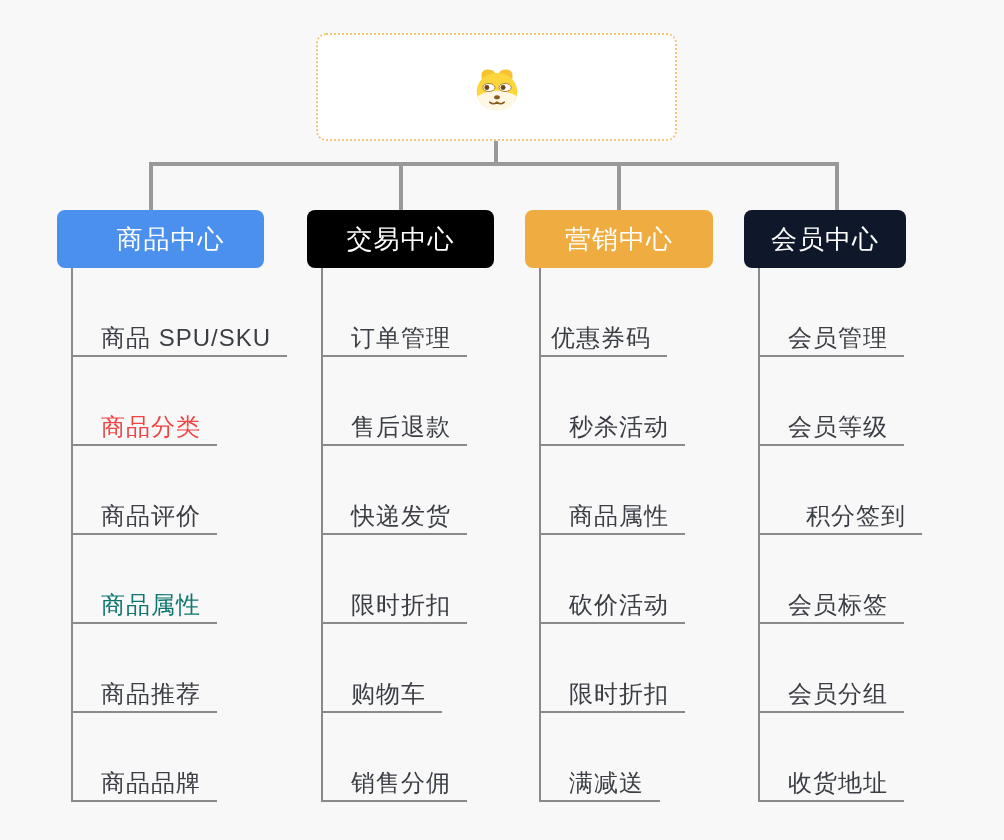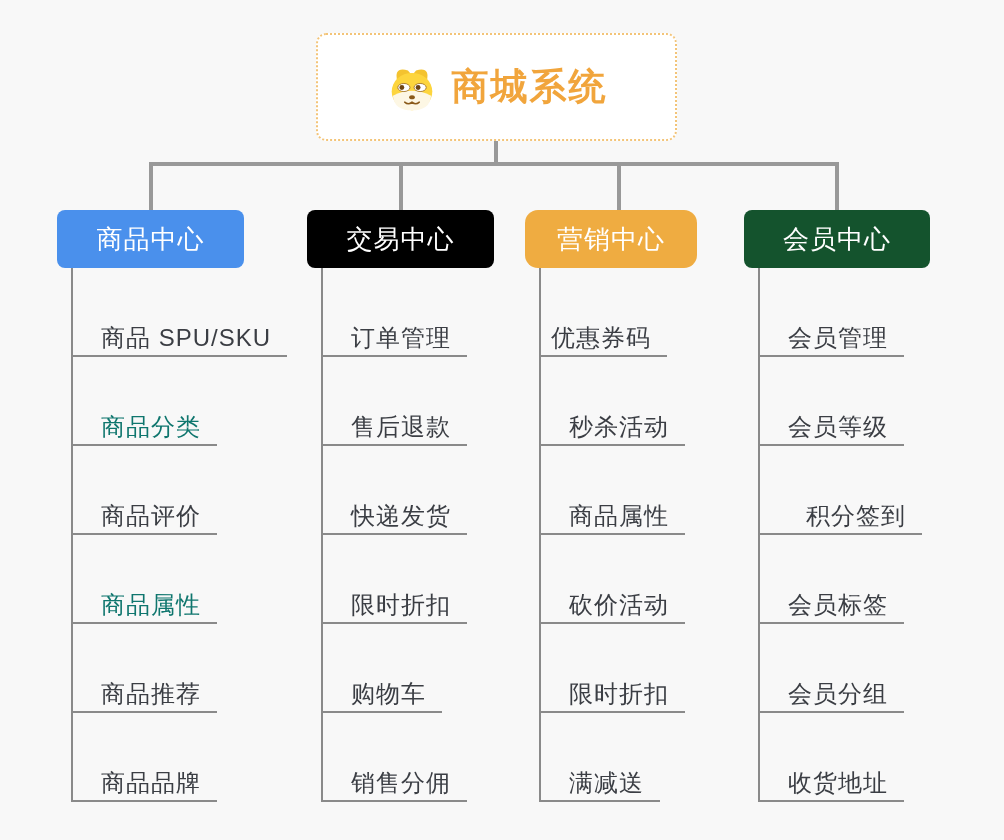--- a/index.html
+++ b/index.html
@@ -45,61 +45,60 @@
       <path d="M50 23 Q55 4 37 9 L31 16 L47 27 Z" fill="#f4c32f"></path>
       <ellipse cx="32" cy="35" rx="25" ry="23" fill="#fdd53d"></ellipse>
       <path d="M8.5 40 Q32 28 55.5 40 Q54 58 32 58 Q10 58 8.5 40 Z" fill="#fdf7e4"></path>
       <ellipse cx="22" cy="30" rx="7.5" ry="5" fill="#ffffff" stroke="#9a6a22" stroke-width="1"></ellipse>
       <ellipse cx="42" cy="30" rx="7.5" ry="5" fill="#ffffff" stroke="#9a6a22" stroke-width="1"></ellipse>
       <circle cx="19.5" cy="30" r="3" fill="#6e4514"></circle>
       <circle cx="39.5" cy="30" r="3" fill="#6e4514"></circle>
       <ellipse cx="32" cy="42" rx="3.5" ry="2.5" fill="#8a5a1a"></ellipse>
       <path d="M23 48 Q27.5 52 32 48 Q36.5 52 41 48" fill="none" stroke="#8a5a1a" stroke-width="1.8" stroke-linecap="round"></path>
     </svg>
-    <span class="root-title" style="color: rgb(241, 165, 60);">商城系统</span>
   </div>
 
   <div id="generated">
       <div class="conn" style="left: 494px; top: 141px; width: 4px; height: 25px; background: rgb(153, 153, 153);"></div>
       <div class="conn" style="left: 148.5px; top: 162px; width: 690.5px; height: 4px; background: rgb(153, 153, 153);"></div>
       <div class="conn" style="left: 148.5px; top: 162px; width: 4px; height: 48px; background: rgb(153, 153, 153);"></div>
-      <div class="branch-box" style="left: 57px; width: 187px; background: rgb(74, 144, 236);">
+      <div class="branch-box" style="left: 57px; width: 187px; background: rgb(74, 144, 236); padding-left: 20px;">
         <span class="branch-label">商品中心</span>
       </div>
       <div class="leaf-line" style="left: 71px; top: 268px; height: 534px; background: rgb(138, 138, 138);"></div>
       <div class="leaf" style="left: 71px; top: 321px; color: rgb(59, 62, 68); border-bottom-color: rgb(138, 138, 138);">商品 SPU/SKU</div>
-      <div class="leaf" style="left: 71px; top: 410px; color: #0f766e; border-bottom-color: rgb(138, 138, 138);">商品分类</div>
+      <div class="leaf" style="left: 71px; top: 410px; color: #ef4444; border-bottom-color: rgb(138, 138, 138);">商品分类</div>
       <div class="leaf" style="left: 71px; top: 499px; color: rgb(59, 62, 68); border-bottom-color: rgb(138, 138, 138);">商品评价</div>
       <div class="leaf" style="left: 71px; top: 588px; color: #0f766e; border-bottom-color: rgb(138, 138, 138);">商品属性</div>
       <div class="leaf" style="left: 71px; top: 677px; color: rgb(59, 62, 68); border-bottom-color: rgb(138, 138, 138);">商品推荐</div>
       <div class="leaf" style="left: 71px; top: 766px; color: rgb(59, 62, 68); border-bottom-color: rgb(138, 138, 138);">商品品牌</div>
       <div class="conn" style="left: 398.5px; top: 162px; width: 4px; height: 48px; background: rgb(153, 153, 153);"></div>
       <div class="branch-box" style="left: 307px; width: 187px; background: #000000;">
         <span class="branch-label">交易中心</span>
       </div>
       <div class="leaf-line" style="left: 321px; top: 268px; height: 534px; background: rgb(138, 138, 138);"></div>
       <div class="leaf" style="left: 321px; top: 321px; color: rgb(59, 62, 68); border-bottom-color: rgb(138, 138, 138);">订单管理</div>
       <div class="leaf" style="left: 321px; top: 410px; color: rgb(59, 62, 68); border-bottom-color: rgb(138, 138, 138);">售后退款</div>
       <div class="leaf" style="left: 321px; top: 499px; color: rgb(59, 62, 68); border-bottom-color: rgb(138, 138, 138);">快递发货</div>
       <div class="leaf" style="left: 321px; top: 588px; color: rgb(59, 62, 68); border-bottom-color: rgb(138, 138, 138);">限时折扣</div>
       <div class="leaf" style="left: 321px; top: 677px; color: rgb(59, 62, 68); border-bottom-color: rgb(138, 138, 138);">购物车</div>
       <div class="leaf" style="left: 321px; top: 766px; color: rgb(59, 62, 68); border-bottom-color: rgb(138, 138, 138);">销售分佣</div>
       <div class="conn" style="left: 617px; top: 162px; width: 4px; height: 48px; background: rgb(153, 153, 153);"></div>
-      <div class="branch-box" style="left: 525px; width: 172px; background: rgb(239, 172, 65); border-radius: 13px;">
+      <div class="branch-box" style="left: 525px; width: 188px; background: rgb(239, 172, 65);">
         <span class="branch-label">营销中心</span>
       </div>
       <div class="leaf-line" style="left: 539px; top: 268px; height: 534px; background: rgb(138, 138, 138);"></div>
       <div class="leaf" style="left: 539px; top: 321px; color: rgb(59, 62, 68); border-bottom-color: rgb(138, 138, 138); padding-left: 12px;">优惠券码</div>
       <div class="leaf" style="left: 539px; top: 410px; color: rgb(59, 62, 68); border-bottom-color: rgb(138, 138, 138);">秒杀活动</div>
       <div class="leaf" style="left: 539px; top: 499px; color: rgb(59, 62, 68); border-bottom-color: rgb(138, 138, 138);">商品属性</div>
       <div class="leaf" style="left: 539px; top: 588px; color: rgb(59, 62, 68); border-bottom-color: rgb(138, 138, 138);">砍价活动</div>
       <div class="leaf" style="left: 539px; top: 677px; color: rgb(59, 62, 68); border-bottom-color: rgb(138, 138, 138);">限时折扣</div>
       <div class="leaf" style="left: 539px; top: 766px; color: rgb(59, 62, 68); border-bottom-color: rgb(138, 138, 138);">满减送</div>
       <div class="conn" style="left: 835px; top: 162px; width: 4px; height: 48px; background: rgb(153, 153, 153);"></div>
-      <div class="branch-box" style="left: 744px; width: 186px; background: #14532d;">
+      <div class="branch-box" style="left: 744px; width: 162px; background: #0f172a;">
         <span class="branch-label">会员中心</span>
       </div>
       <div class="leaf-line" style="left: 758px; top: 268px; height: 534px; background: rgb(138, 138, 138);"></div>
       <div class="leaf" style="left: 758px; top: 321px; color: rgb(59, 62, 68); border-bottom-color: rgb(138, 138, 138);">会员管理</div>
       <div class="leaf" style="left: 758px; top: 410px; color: rgb(59, 62, 68); border-bottom-color: rgb(138, 138, 138);">会员等级</div>
       <div class="leaf" style="left: 758px; top: 499px; color: rgb(59, 62, 68); border-bottom-color: rgb(138, 138, 138); padding-left: 48px;">积分签到</div>
       <div class="leaf" style="left: 758px; top: 588px; color: rgb(59, 62, 68); border-bottom-color: rgb(138, 138, 138);">会员标签</div>
       <div class="leaf" style="left: 758px; top: 677px; color: rgb(59, 62, 68); border-bottom-color: rgb(138, 138, 138);">会员分组</div>
       <div class="leaf" style="left: 758px; top: 766px; color: rgb(59, 62, 68); border-bottom-color: rgb(138, 138, 138);">收货地址</div>
     </div>

